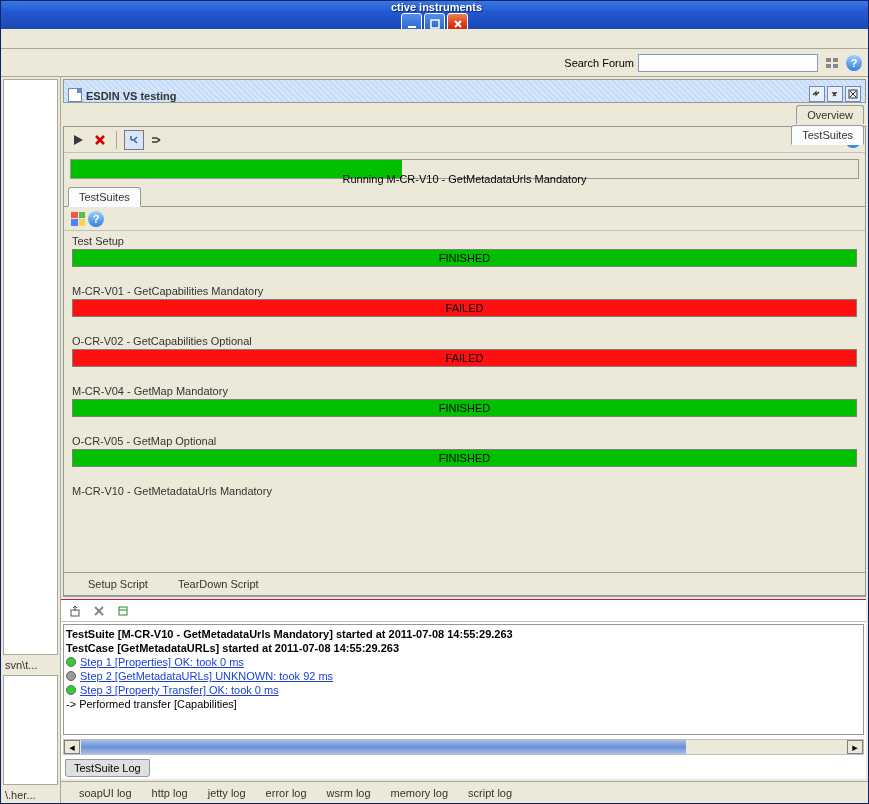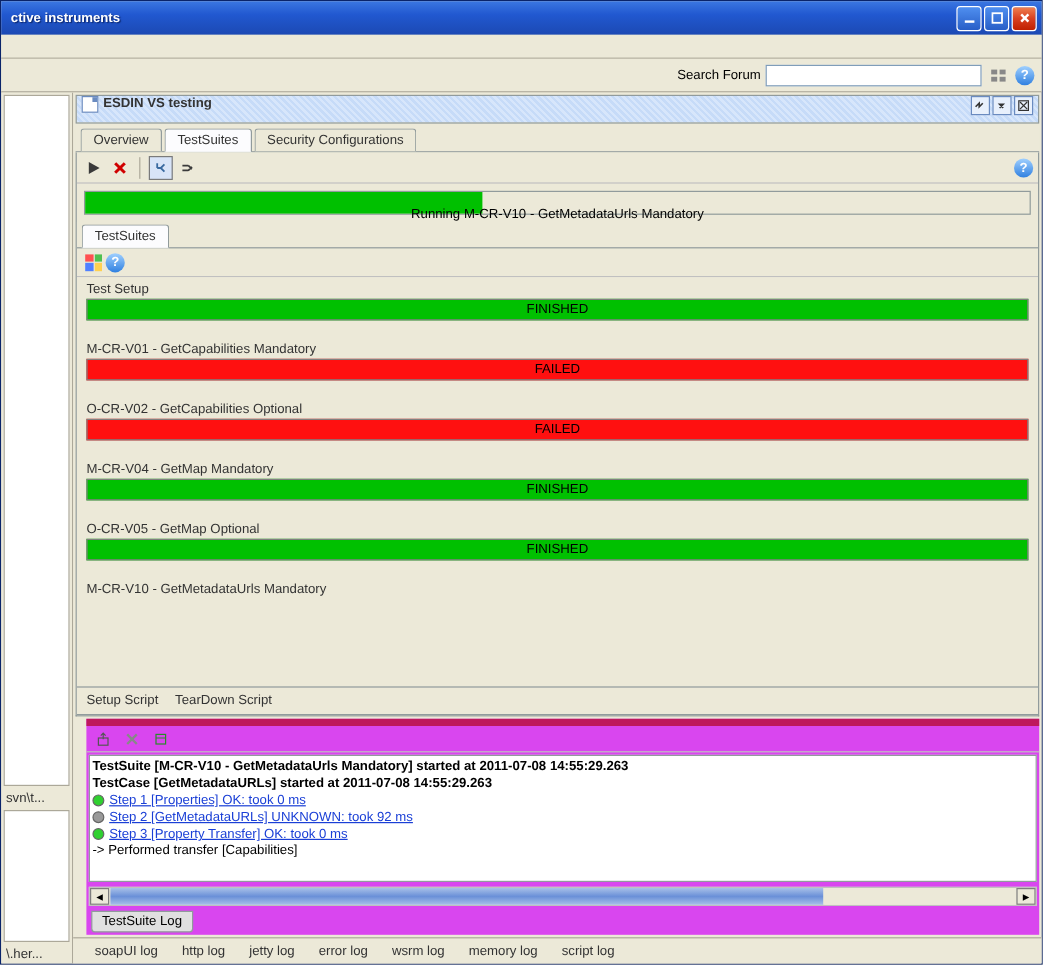--- a/index.html
+++ b/index.html
@@ -1,44 +1,44 @@
 <!DOCTYPE html>
 <html><head>
 <meta charset="utf-8">
 <style>
   * { box-sizing: border-box; font-family: Tahoma, Arial, sans-serif; font-size: 11px; }
   body { margin: 0; background: #ece9d8; overflow: hidden; }
 
   .window { width: 869px; height: 804px; display: flex; flex-direction: column; border: 1px solid #0a246a; }
-  .titlebar { height: 28px; background: linear-gradient(#3b77e2,#2158d0 40%,#1c49b3); color: #fff; font-weight: bold; display: flex; align-items: center; padding: 0 4px; }
+  .titlebar { height: 28px; background: linear-gradient(#3b77e2,#2158d0 40%,#1c49b3); color: #fff; font-weight: bold; display: flex; align-items: center; padding: 0 4px; flex-direction: column; }
   .titlebar .title { flex: 1; padding-left: 4px; text-shadow: 1px 1px 1px #0a246a; }
   .winbtns { display: flex; gap: 2px; }
   .winbtn { width: 21px; height: 21px; border: 1px solid #fff; border-radius: 3px; display: flex; align-items: center; justify-content: center; font-weight: bold; color: #fff; background: linear-gradient(#4f8ff0,#285ec7); }
   .winbtn.close { background: linear-gradient(#f08050,#d84020,#c02000); }
 
   .menubar-area { height: 20px; background: #ece9d8; border-bottom: 1px solid #aca899; }
   .toolbar-search { height: 28px; background: #ece9d8; display: flex; align-items: center; justify-content: flex-end; padding: 0 6px; gap: 4px; border-bottom: 1px solid #aca899;}
   .toolbar-search input { width: 180px; height: 18px; border: 1px solid #7f9db9; padding: 1px 3px; }
 
   .work-area { flex: 1; display: flex; overflow: hidden; }
   .left-pane { width: 60px; border-right: 1px solid #aca899; display: flex; flex-direction: column; background: #ece9d8;}
   .left-pane .filler { flex: 1; border: 1px solid #aca899; margin: 2px; background: #fff;}
   .left-pane .filler.small { flex: 0 0 110px; }
   .left-pane .label { padding: 2px 4px; color: #333; overflow: hidden; white-space: nowrap; text-overflow: ellipsis;}
 
   .right-pane { flex: 1; display: flex; flex-direction: column; background: #ece9d8; }
 
   .panel-title-outer { border: 1px solid #919b9c; margin: 2px; background: repeating-linear-gradient(45deg,#d7e6fb 0 2px,#c6dbf8 2px 4px); }
-  .panel-title { height: 22px; display: flex; align-items: flex-start; padding: 0 4px; }
+  .panel-title { height: 22px; display: flex; align-items: flex-end; padding: 0 4px; }
   .panel-title .doc-icon { width: 14px; height: 14px; margin-right: 4px; display: inline-block; background: #fff; border:1px solid #6a8bc0; position: relative;}
   .panel-title .doc-icon::after{content:'';position:absolute;top:0;right:0;width:4px;height:4px;background:#6a8bc0;}
   .panel-title .t { font-weight: bold; color: #333; flex: 1;}
   .panel-title .panel-btn { width: 16px; height: 16px; border: 1px solid #6a8bc0; margin-left: 2px; display: flex; align-items: center; justify-content: center; font-size: 10px; color: #333; background: #e8f0fc;}
 
-  .tabrow { height: 22px; display: flex; align-items: flex-end; padding-left: 4px; background: #ece9d8; border-bottom: 1px solid #919b9c; margin: 0 2px;}
+  .tabrow { height: 22px; display: flex; align-items: flex-end; padding-left: 4px; background: #ece9d8; border-bottom: 1px solid #919b9c; margin: 0 2px; flex-direction: column;}
   .tab { padding: 3px 10px; border: 1px solid #919b9c; border-bottom: none; background: #ece9d8; margin-right: 2px; border-radius: 3px 3px 0 0; color: #333; }
   .tab.active { background: #fcfcfe; position: relative; bottom: -1px; border-bottom: 1px solid #fcfcfe;}
 
   .panel-body { flex: 1; margin: 0 2px 2px 2px; border: 1px solid #919b9c; border-top: none; display: flex; flex-direction: column; overflow: hidden; background: #ece9d8; }
 
   .tool-row { height: 26px; display: flex; align-items: center; padding: 0 4px; gap: 2px; border-bottom: 1px solid #c0c0c0;}
   .tool-btn { width: 20px; height: 20px; border: 1px solid transparent; display: flex; align-items: center; justify-content: center; }
   .tool-sep { width: 2px; height: 18px; background: transparent; margin: 0 4px; border-left:1px solid #aca899;}
   .tool-row .spacer{flex:1;}
   .help-icon {width:16px;height:16px;border-radius:50%;background:linear-gradient(#a0d0ff,#3080e0);color:#fff;display:flex;align-items:center;justify-content:center;font-weight:bold;font-size:11px;}
@@ -57,23 +57,23 @@
   .color-grid div:nth-child(4){background:#ffd050;}
 
   .test-list { flex: 1; overflow-y: scroll; background: #ece9d8; padding: 0 4px;}
   .test-item { padding: 4px 4px 0 4px; }
   .test-item .tl { color: #333; margin-bottom: 2px; }
   .status-bar { height: 18px; display:flex; align-items:center; justify-content: center; font-weight: normal; color: #000; border: 1px solid #7f7f7f; margin-bottom: 14px;}
   .status-FINISHED { background:#00c000; }
   .status-FAILED { background:#ff1010; }
 
   .script-tabs{height:24px;border-top:1px solid #919b9c;border-bottom:1px solid #919b9c;display:flex;align-items:center;padding:0 8px;gap:14px;background:#ece9d8;}
-  .script-tabs span{color:#333;}
-
-  .log-panel { height: 180px; display:flex;flex-direction:column;border-top:6px solid #be185d; background:#d946ef; margin:0 2px 2px 11px;}
+  .script-tabs span{color:#333;margin-left:16px;}
+
+  .log-panel { height: 180px; display:flex;flex-direction:column;border-top:1px solid #be185d; background:#ffffff; margin:0 2px 2px 0;}
   .log-tool{height:22px;display:flex;align-items:center;padding:0 4px;gap:4px;border-bottom:1px solid #c0c0c0;}
   .log-body { flex:1; overflow-y:scroll; background:#fff; border:1px solid #919b9c; margin:2px; padding:2px;}
   .log-line { display:flex; align-items:center; gap:4px; padding:1px 0;}
   .log-line.bold{font-weight:bold;color:#000;}
   .log-line a { color:#1a3fd6; text-decoration: underline;}
   .dot{width:10px;height:10px;border-radius:50%;border:1px solid #666;}
   .dot.green{background:#30d030;}
   .dot.grey{background:#999;}
   .hscrollbar{height:16px;background:#ece9d8;border:1px solid #c0c0c0;display:flex;align-items:center;margin:2px;}
   .hscrollbar .arrow{width:16px;height:14px;border:1px solid #7f7f7f;background:#ece9d8;display:flex;align-items:center;justify-content:center;}

